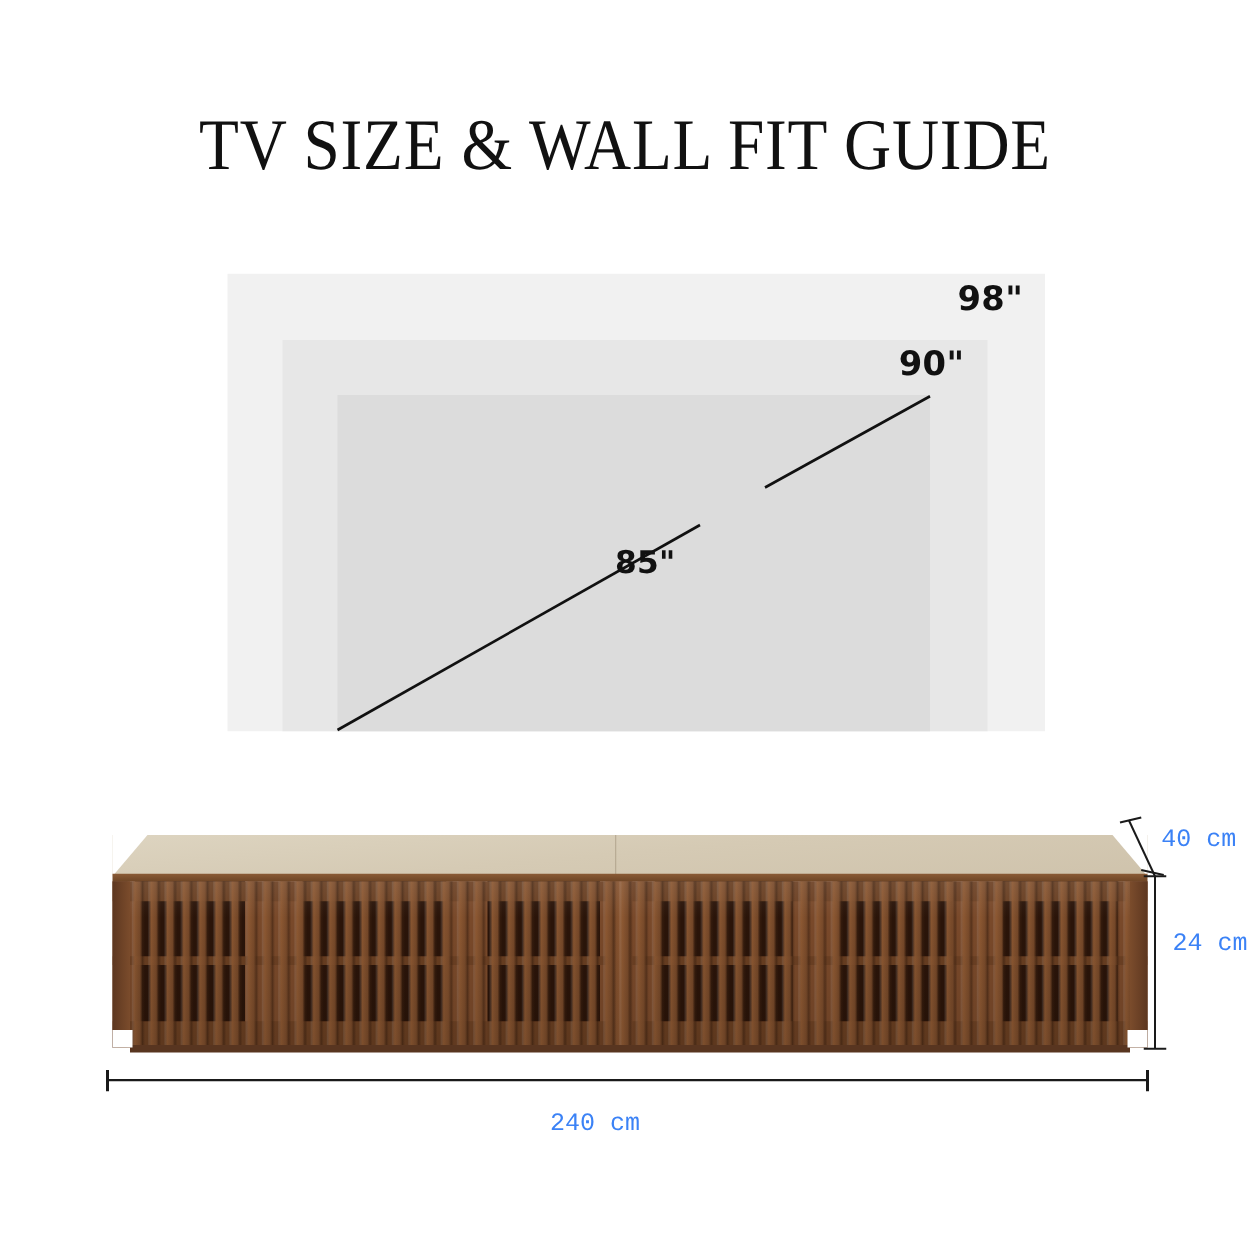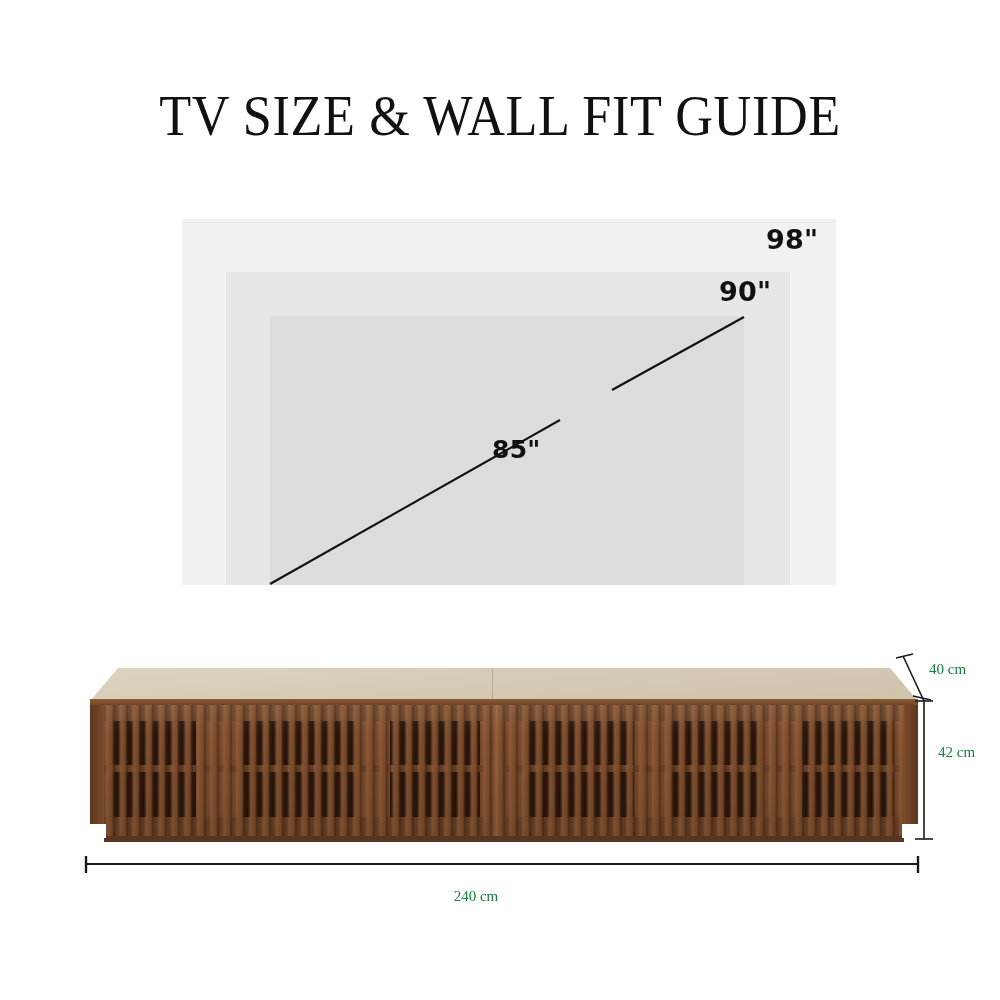--- a/index.html
+++ b/index.html
@@ -139,23 +139,23 @@
     position:absolute;left:90px;top:806px;width:16px;height:14px;background:#ffffff;
   }
   .plinth-notch-r{
     position:absolute;left:902px;top:806px;width:16px;height:14px;background:#ffffff;
   }
 
   
   .dims-svg{position:absolute;left:0;top:0;width:1000px;height:1000px;pointer-events:none;}
   .dim-label{
     position:absolute;
-    font-family:Liberation Serif, serif;
-    font-size:15px;
-    color:#15803d;
+    font-family:Liberation Mono, monospace;
+    font-size:20px;
+    color:#3b82f6;
     white-space:nowrap;
   }
   .dim-40{left:929px;top:643px;}
   .dim-42{left:938px;top:726px;}
   .dim-240{left:0;top:870px;width:952px;text-align:center;}
 </style>
 </head>
 <body>
 
 <div id="canvas">
@@ -223,16 +223,16 @@
     <line x1="924" y1="683" x2="924" y2="821" stroke="#1a1a1a" stroke-width="1.6"></line>
     <line x1="915" y1="683" x2="933" y2="683" stroke="#1a1a1a" stroke-width="1.6"></line>
     <line x1="915" y1="821" x2="933" y2="821" stroke="#1a1a1a" stroke-width="1.6"></line>
 
     <line x1="86" y1="846" x2="918" y2="846" stroke="#1a1a1a" stroke-width="1.8"></line>
     <line x1="86" y1="838" x2="86" y2="855" stroke="#1a1a1a" stroke-width="2.4"></line>
     <line x1="918" y1="838" x2="918" y2="855" stroke="#1a1a1a" stroke-width="2.4"></line>
   </svg>
 
   <div class="dim-label dim-40">40 cm</div>
-  <div class="dim-label dim-42">42 cm</div>
+  <div class="dim-label dim-42">24 cm</div>
   <div class="dim-label dim-240">240 cm</div>
 
 </div>
 
 </body></html>

